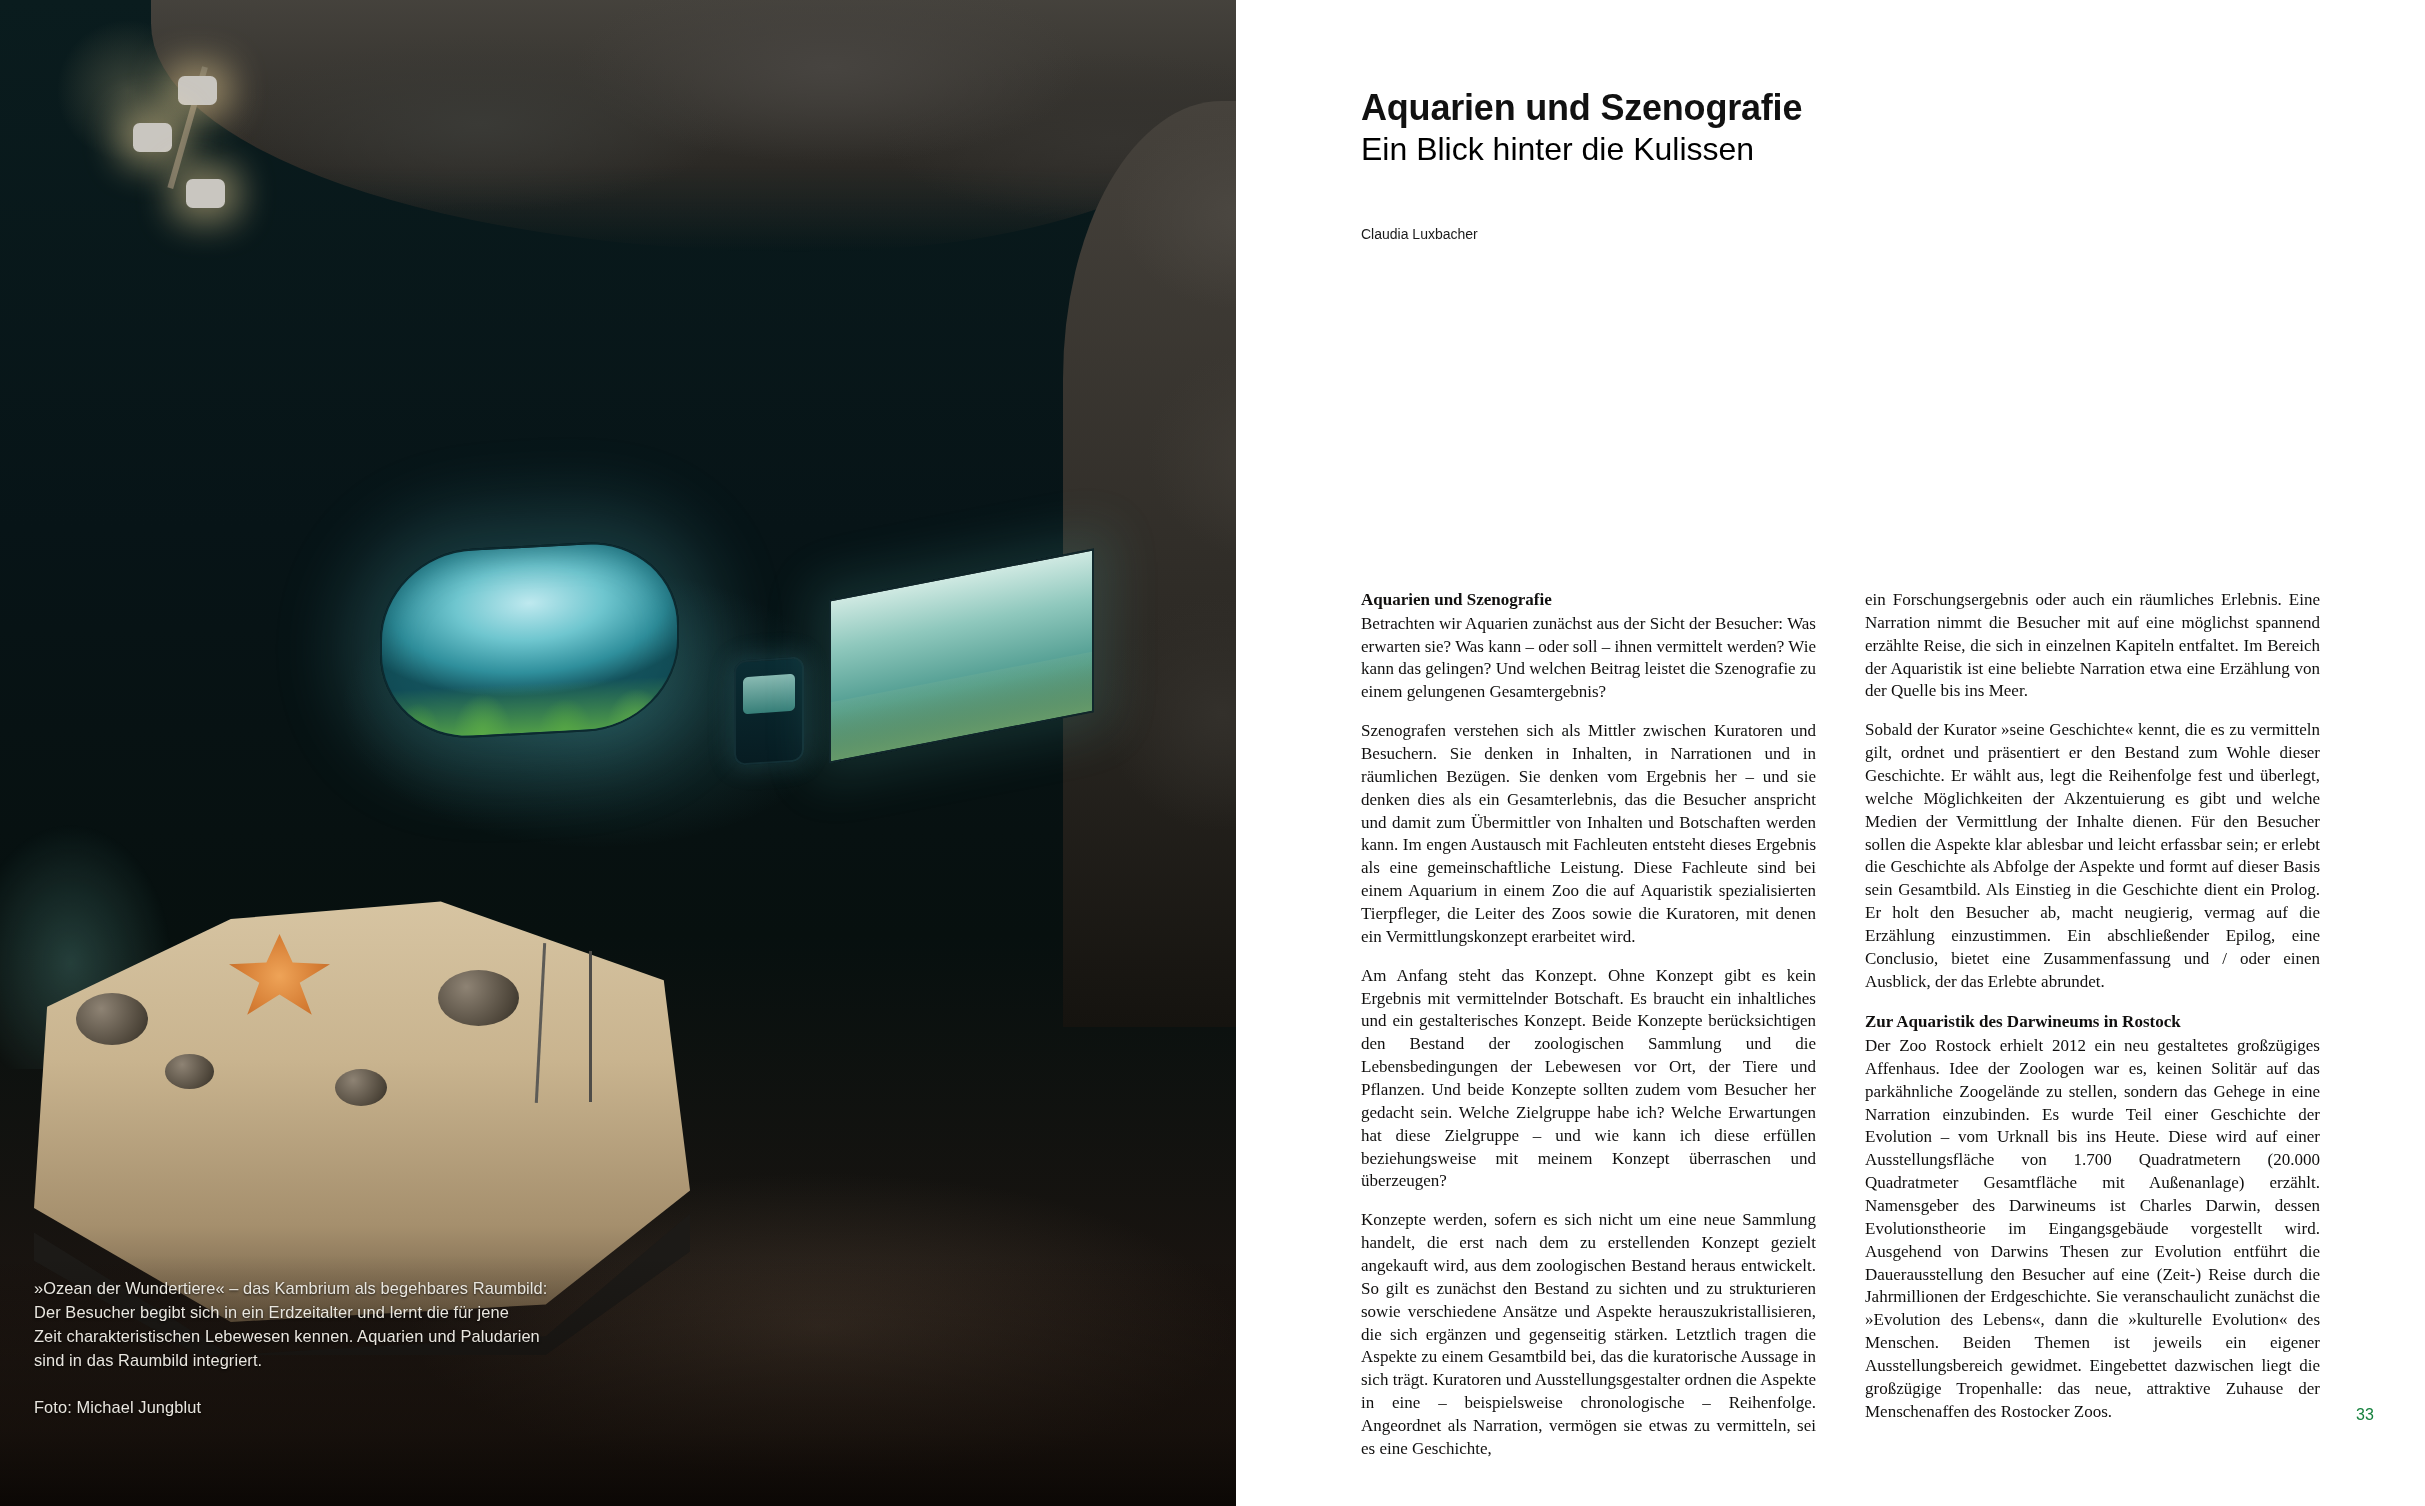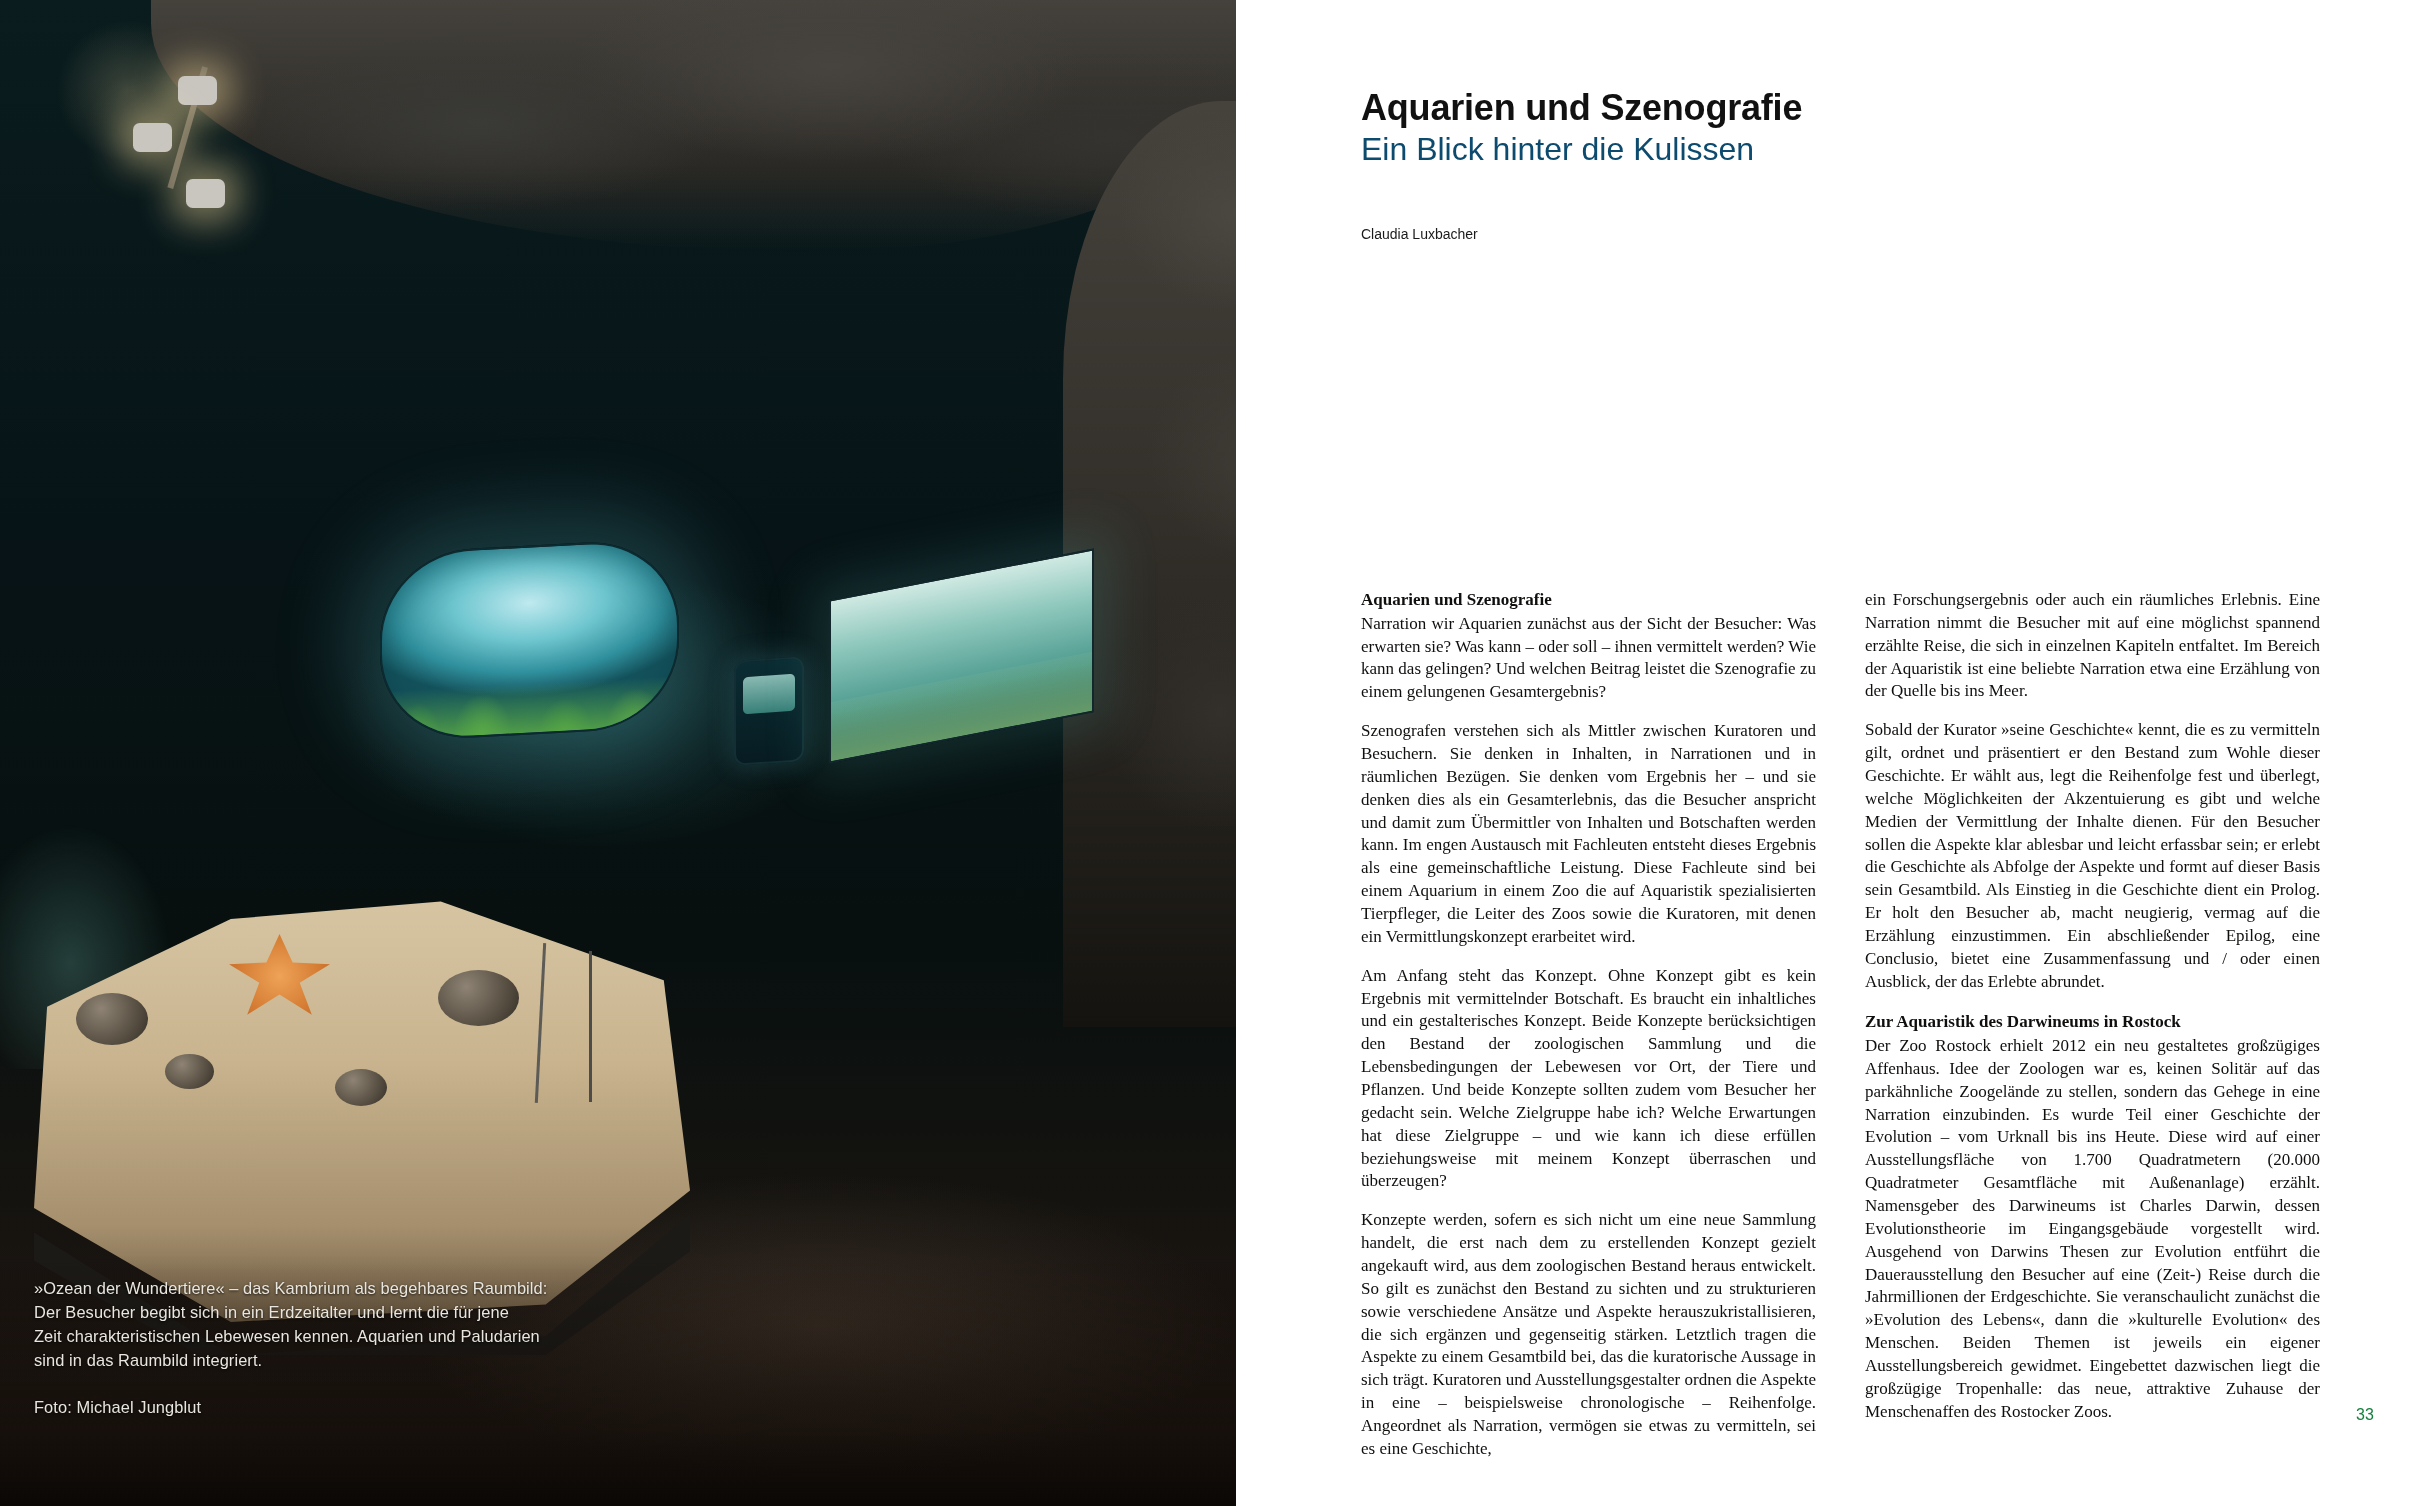--- a/index.html
+++ b/index.html
@@ -253,21 +253,21 @@
   .title-main {
     font-size: 36px;
     font-weight: bold;
     color: #111;
     letter-spacing: -0.2px;
     line-height: 1.12;
   }
   .title-sub {
     font-size: 32px;
     font-weight: normal;
-    color: #0c4a6e;
+    color: #000000;
     line-height: 1.2;
     margin-top: 1.7px;
   }
   .author {
     position: absolute;
     left: 125px;
     top: 226px;
     font-family: "Liberation Sans", sans-serif;
     font-size: 14px;
     color: #1a1a1a;
@@ -359,21 +359,21 @@
       <div class="title-main">Aquarien und Szenografie</div>
       <div class="title-sub">Ein Blick hinter die Kulissen</div>
     </div>
 
     <div class="author">Claudia Luxbacher</div>
 
     <div class="columns">
 
       <div class="col">
         <h3>Aquarien und Szenografie</h3>
-        <p>Narration wir Aquarien zunächst aus der Sicht der Besucher: Was erwarten sie? Was kann – oder soll – ihnen vermittelt werden? Wie kann das gelingen? Und welchen Beitrag leistet die Szenografie zu einem gelungenen Gesamtergebnis?</p>
+        <p>Betrachten wir Aquarien zunächst aus der Sicht der Besucher: Was erwarten sie? Was kann – oder soll – ihnen vermittelt werden? Wie kann das gelingen? Und welchen Beitrag leistet die Szenografie zu einem gelungenen Gesamtergebnis?</p>
         <p>Szenografen verstehen sich als Mittler zwischen Kuratoren und Besuchern. Sie denken in Inhalten, in Narrationen und in räumlichen Bezügen. Sie denken vom Ergebnis her – und sie denken dies als ein Gesamterlebnis, das die Besucher anspricht und damit zum Übermittler von Inhalten und Botschaften werden kann. Im engen Austausch mit Fachleuten entsteht dieses Ergebnis als eine gemeinschaftliche Leistung. Diese Fachleute sind bei einem Aquarium in einem Zoo die auf Aquaristik spezialisierten Tierpfleger, die Leiter des Zoos sowie die Kuratoren, mit denen ein Vermittlungskonzept erarbeitet wird.</p>
         <p>Am Anfang steht das Konzept. Ohne Konzept gibt es kein Ergebnis mit vermittelnder Botschaft. Es braucht ein inhaltliches und ein gestalterisches Konzept. Beide Konzepte berücksichtigen den Bestand der zoologischen Sammlung und die Lebensbedingungen der Lebewesen vor Ort, der Tiere und Pflanzen. Und beide Konzepte sollten zudem vom Besucher her gedacht sein. Welche Zielgruppe habe ich? Welche Erwartungen hat diese Zielgruppe – und wie kann ich diese erfüllen beziehungsweise mit meinem Konzept überraschen und überzeugen?</p>
         <p>Konzepte werden, sofern es sich nicht um eine neue Sammlung handelt, die erst nach dem zu erstellenden Konzept gezielt angekauft wird, aus dem zoologischen Bestand heraus entwickelt. So gilt es zunächst den Bestand zu sichten und zu strukturieren sowie verschiedene Ansätze und Aspekte herauszukristallisieren, die sich ergänzen und gegenseitig stärken. Letztlich tragen die Aspekte zu einem Gesamtbild bei, das die kuratorische Aussage in sich trägt. Kuratoren und Ausstellungsgestalter ordnen die Aspekte in eine – beispielsweise chronologische – Reihenfolge. Angeordnet als Narration, vermögen sie etwas zu vermitteln, sei es eine Geschichte,</p>
       </div>
 
       <div class="col">
         <p>ein Forschungsergebnis oder auch ein räumliches Erlebnis. Eine Narration nimmt die Besucher mit auf eine möglichst spannend erzählte Reise, die sich in einzelnen Kapiteln entfaltet. Im Bereich der Aquaristik ist eine beliebte Narration etwa eine Erzählung von der Quelle bis ins Meer.</p>
         <p>Sobald der Kurator »seine Geschichte« kennt, die es zu vermitteln gilt, ordnet und präsentiert er den Bestand zum Wohle dieser Geschichte. Er wählt aus, legt die Reihenfolge fest und überlegt, welche Möglichkeiten der Akzentuierung es gibt und welche Medien der Vermittlung der Inhalte dienen. Für den Besucher sollen die Aspekte klar ablesbar und leicht erfassbar sein; er erlebt die Geschichte als Abfolge der Aspekte und formt auf dieser Basis sein Gesamtbild. Als Einstieg in die Geschichte dient ein Prolog. Er holt den Besucher ab, macht neugierig, vermag auf die Erzählung einzustimmen. Ein abschließender Epilog, eine Conclusio, bietet eine Zusammenfassung und / oder einen Ausblick, der das Erlebte abrundet.</p>
         <h3 class="spaced">Zur Aquaristik des Darwineums in Rostock</h3>
         <p>Der Zoo Rostock erhielt 2012 ein neu gestaltetes großzügiges Affenhaus. Idee der Zoologen war es, keinen Solitär auf das parkähnliche Zoogelände zu stellen, sondern das Gehege in eine Narration einzubinden. Es wurde Teil einer Geschichte der Evolution – vom Urknall bis ins Heute. Diese wird auf einer Ausstellungsfläche von 1.700 Quadratmetern (20.000 Quadratmeter Gesamtfläche mit Außenanlage) erzählt. Namensgeber des Darwineums ist Charles Darwin, dessen Evolutionstheorie im Eingangsgebäude vorgestellt wird. Ausgehend von Darwins Thesen zur Evolution entführt die Dauerausstellung den Besucher auf eine (Zeit-) Reise durch die Jahrmillionen der Erdgeschichte. Sie veranschaulicht zunächst die »Evolution des Lebens«, dann die »kulturelle Evolution« des Menschen. Beiden Themen ist jeweils ein eigener Ausstellungsbereich gewidmet. Eingebettet dazwischen liegt die großzügige Tropenhalle: das neue, attraktive Zuhause der Menschenaffen des Rostocker Zoos.</p>

